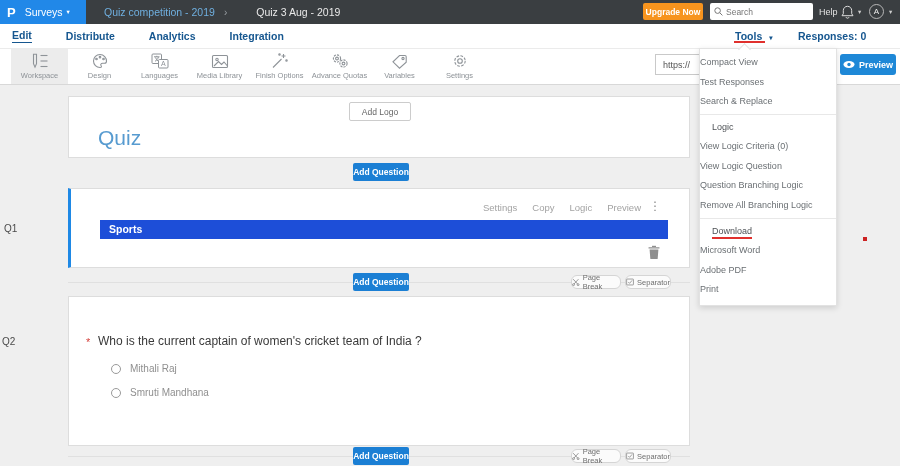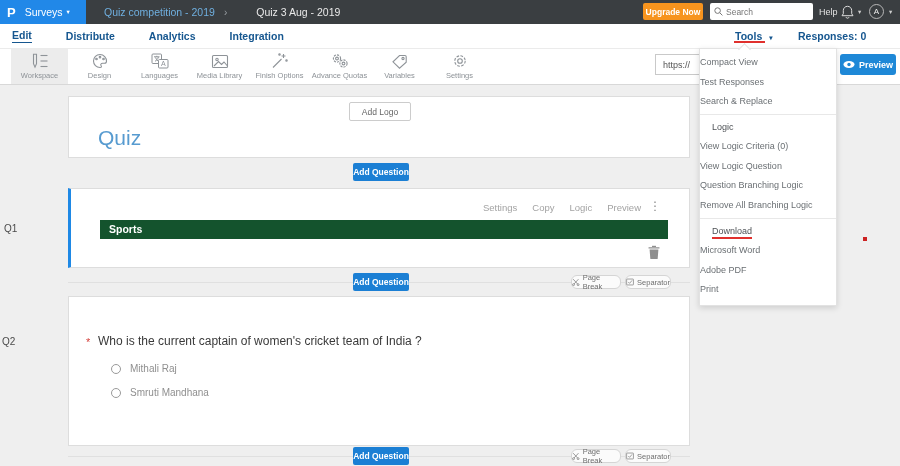--- a/index.html
+++ b/index.html
@@ -51,21 +51,21 @@
   .quiz-title { position:absolute; left:29px; top:29px; font-size:21px; color:#579bd0; }
 
   .add-q { position:absolute; width:56px; height:18px; background:#1b7fd4; border-radius:2px; color:#fff; font-size:8.5px; font-weight:bold; display:flex; align-items:center; justify-content:center; z-index:3; cursor:pointer; }
   .hline { position:absolute; left:68px; width:622px; height:1px; background:#e0e0e0; z-index:1; }
   .mini-btn { position:absolute; height:14px; background:#fbfbfb; border:1px solid #d5d5d5; border-radius:6px; font-size:7.5px; color:#6e6e6e; display:flex; align-items:center; justify-content:center; gap:3px; z-index:3; cursor:pointer; }
 
   .q1-card { left:68px; top:188px; width:622px; height:80px; border-left:3px solid #1e88e5; }
   .q1-actions { position:absolute; top:13px; right:48px; display:flex; gap:15px; font-size:9.5px; color:#a3a3a3; }
   .q1-actions span { cursor:pointer; }
   .kebab { position:absolute; top:10px; right:28px; font-size:12px; color:#8a8a8a; cursor:pointer; }
-  .navy-bar { position:absolute; left:29px; top:31px; width:568px; height:19px; background:#14532d; color:#fff; font-size:10.5px; font-weight:bold; line-height:19px; padding-left:9px; }
+  .navy-bar { position:absolute; left:29px; top:31px; width:568px; height:19px; background:#1d4ed8; color:#fff; font-size:10.5px; font-weight:bold; line-height:19px; padding-left:9px; }
   .trash { position:absolute; top:56px; right:29px; cursor:pointer; }
 
   .q-label { position:absolute; font-size:10px; color:#4a4a4a; z-index:2; }
 
   .q2-card { left:68px; top:296px; width:622px; height:150px; }
   .q2-required { position:absolute; left:17px; top:39px; color:#d43f3a; font-size:11px; }
   .q2-question { position:absolute; left:29px; top:37px; font-size:12px; color:#3a3a3a; }
   .opt { position:absolute; left:31px; display:flex; align-items:center; gap:9px;margin-left:11px; }
   .radio { width:10px; height:10px; border:1px solid #9a9a9a; border-radius:50%; background:#fff; cursor:pointer; flex:none; }
   .opt-label { font-size:10px; color:#8f8f8f; }

